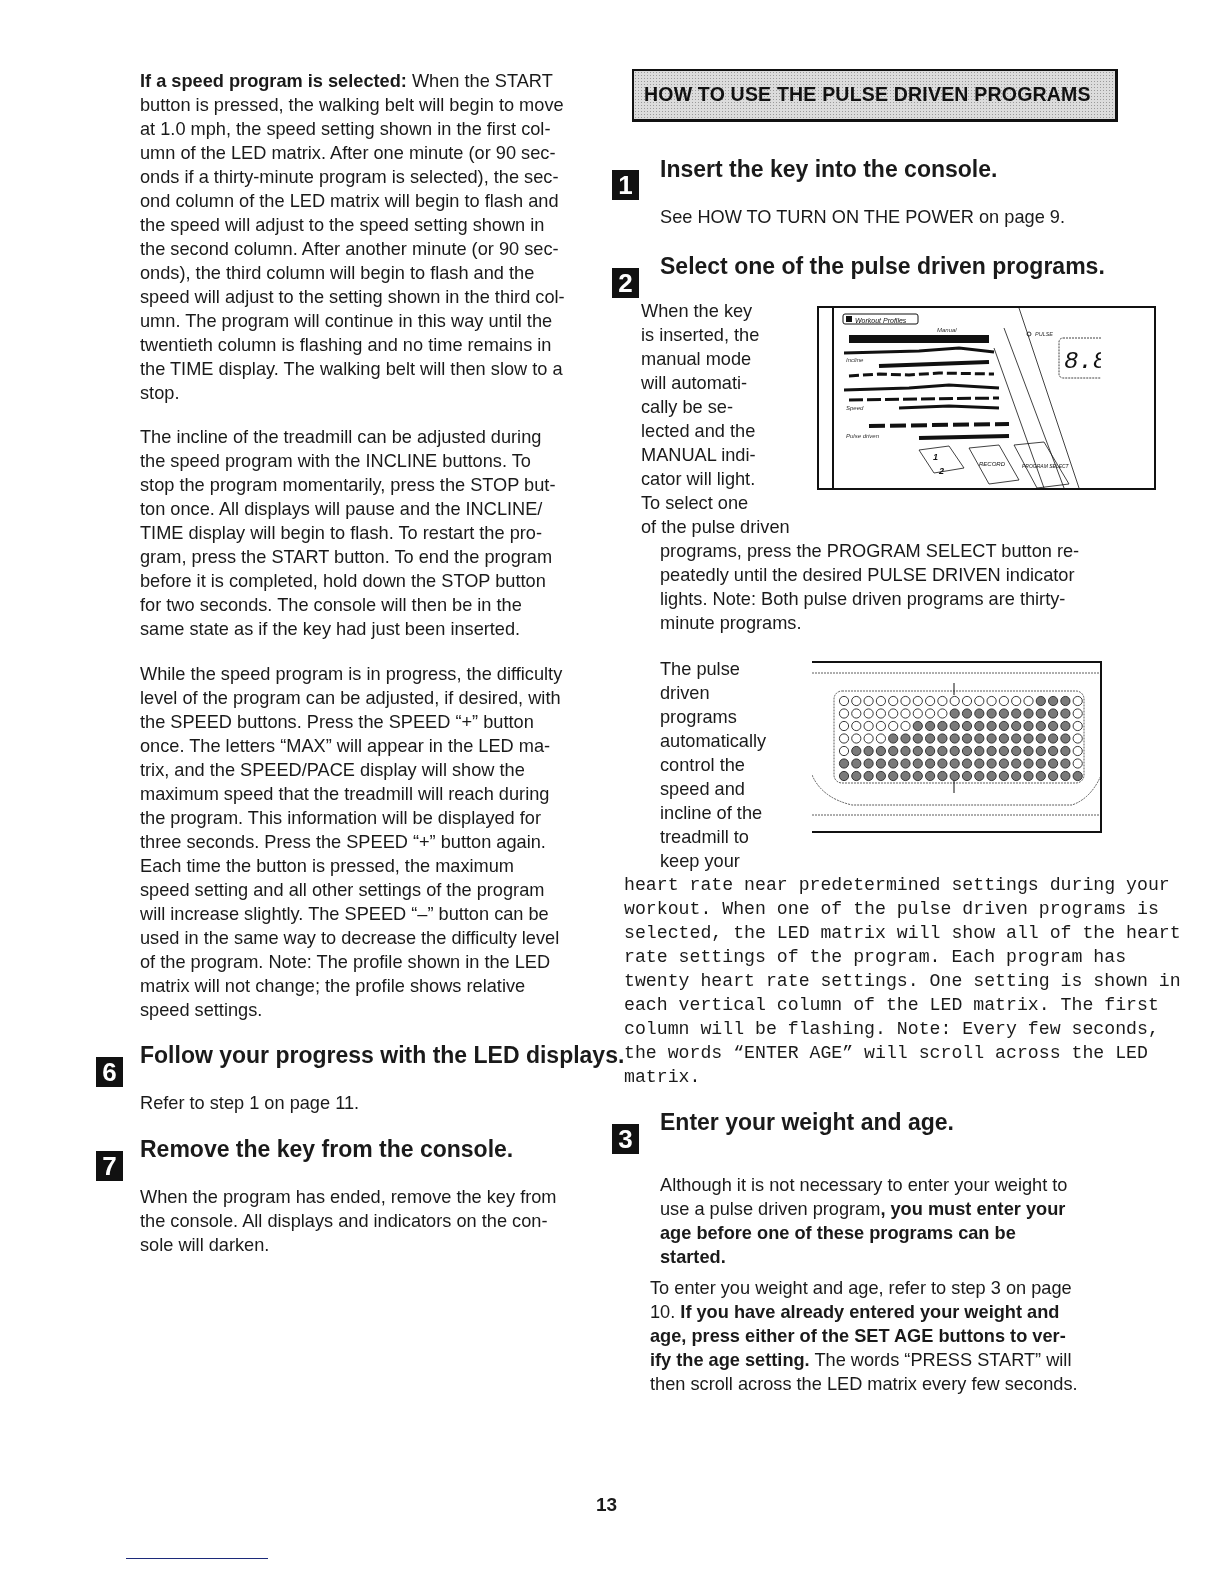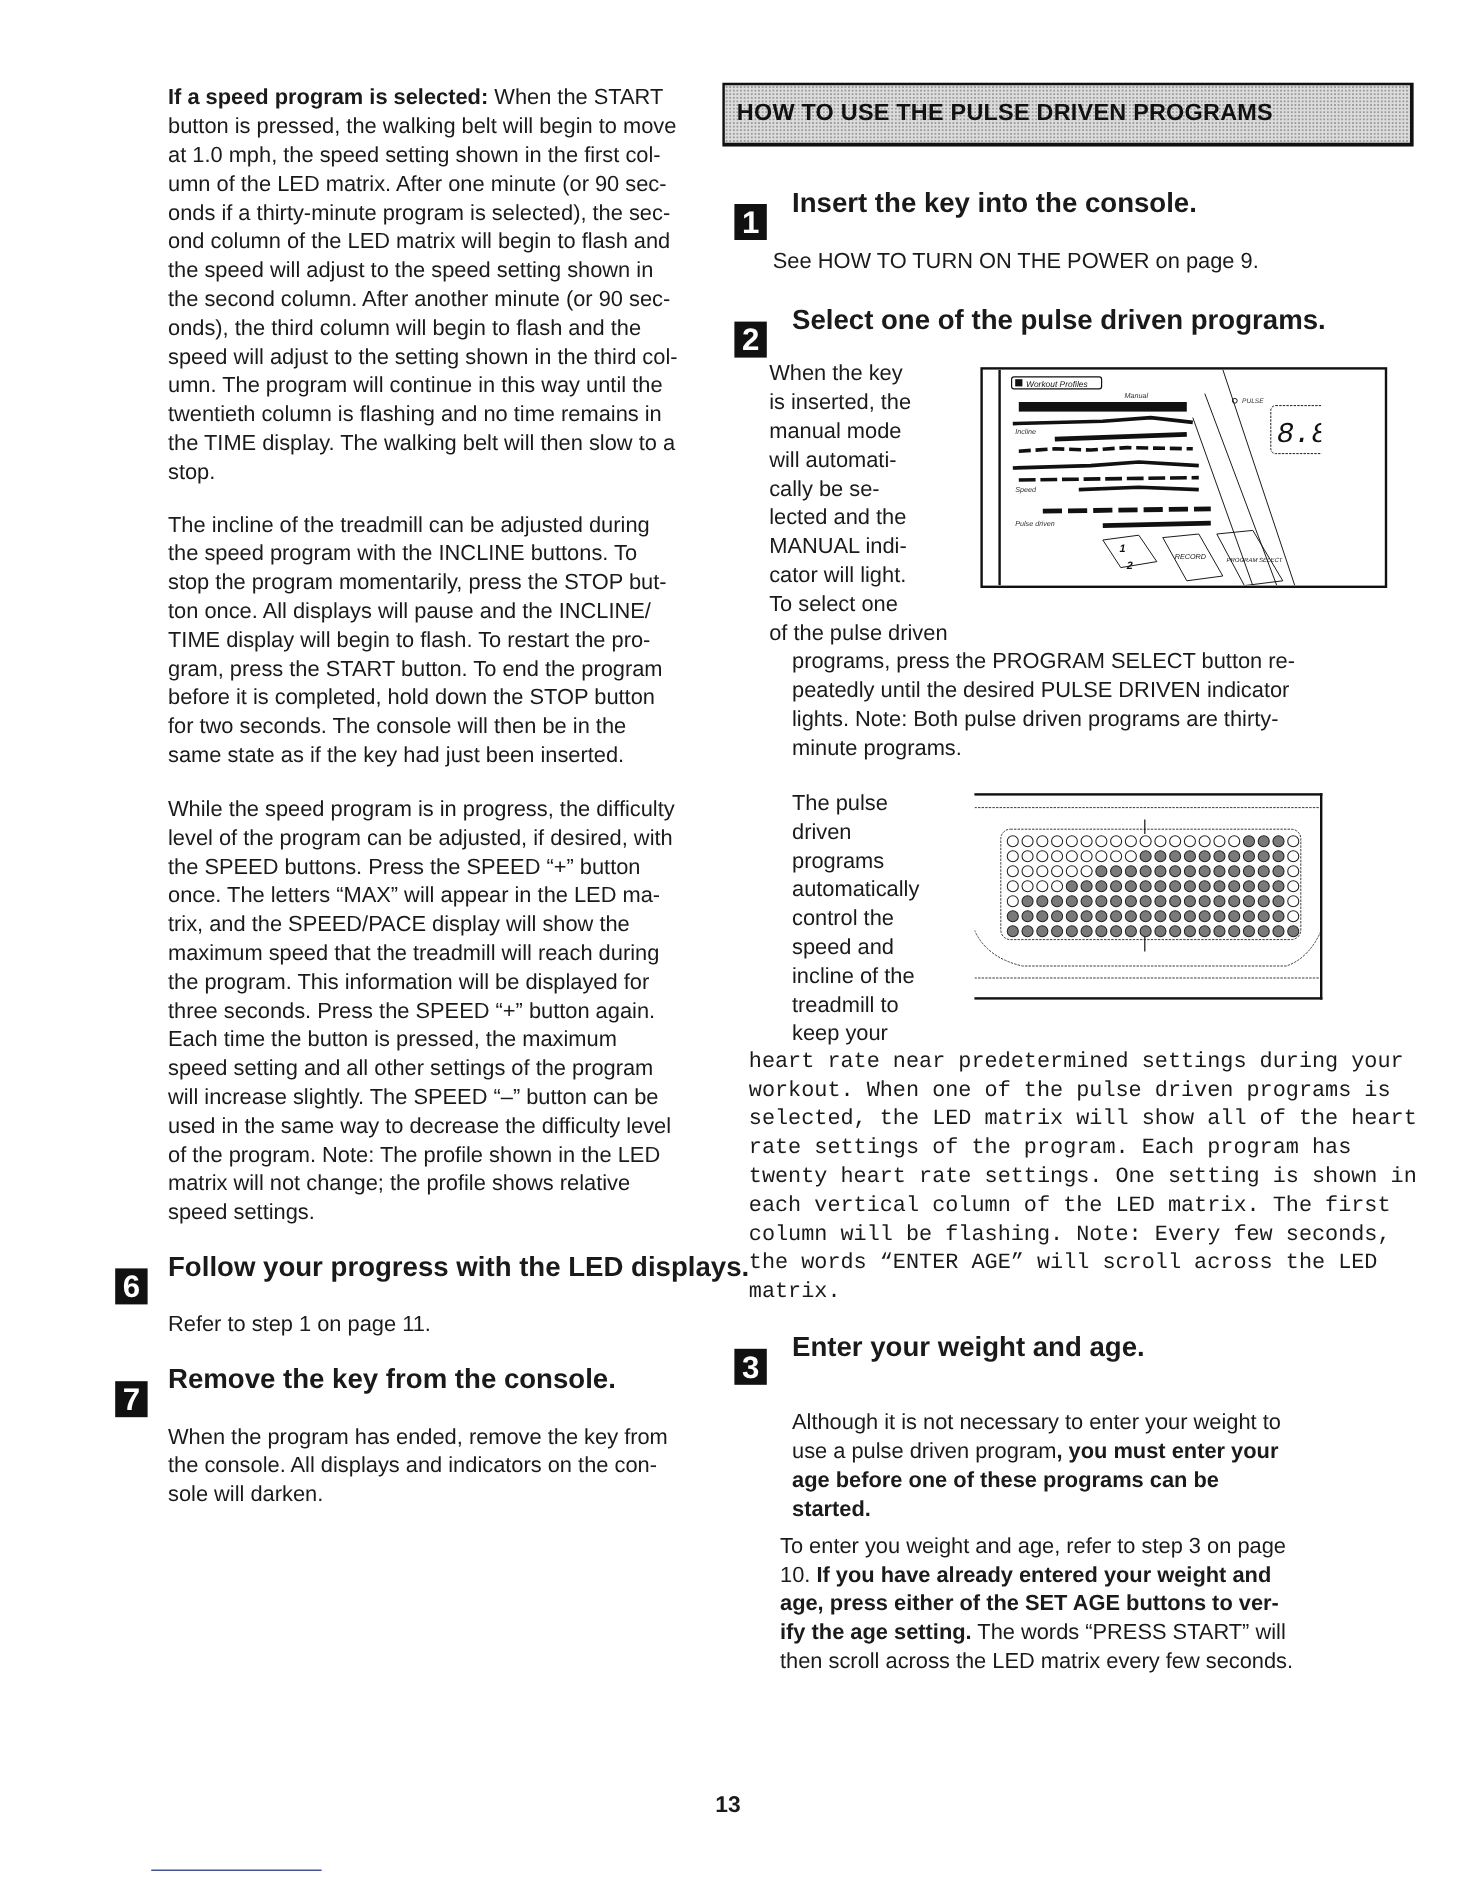--- a/index.html
+++ b/index.html
@@ -4,21 +4,21 @@
 <style>
   html, body { margin:0; padding:0; background:#ffffff; }
   body { width:1224px; height:1584px; position:relative; overflow:hidden;
          font-family:"Liberation Sans", sans-serif; color:#1a1a1a; }
   .p { position:absolute; font-size:18.2px; line-height:24px; margin:0; white-space:pre-line; }
   .b { font-weight:bold; }
   .stepnum { position:absolute; width:27px; height:30px; background:#111; color:#fff;
              font-weight:bold; font-size:26px; line-height:30px; text-align:center;
              font-family:"Liberation Sans", sans-serif; }
   .stephead { position:absolute; font-weight:bold; font-size:23px; line-height:24px; }
-  .banner { position:absolute; left:602px; top:69px; width:576px; height:53px;
+  .banner { position:absolute; left:632px; top:69px; width:486px; height:53px;
             border:2px solid #111; border-right-width:3px; border-bottom-width:3px;
             background-color:#dcdcdc;
             background-image: radial-gradient(#9a9a9a 0.8px, transparent 0.9px);
             background-size:3px 3px; box-sizing:border-box; }
   .banner span { position:absolute; left:10px; top:12px; font-weight:bold; font-size:19.5px;
                  letter-spacing:0.2px; color:#111; }
   .figure { position:absolute; border:2px solid #111; box-sizing:border-box; background:#fff; overflow:hidden; }
   .pagenum { position:absolute; left:596px; top:1494px; font-weight:bold; font-size:19px; }
   .footline { position:absolute; left:126px; top:1558px; width:142px; height:1px; background:#1c2a7a; }
 </style>
@@ -75,21 +75,21 @@
 <p class="p" style="left:140px; top:1185px;">When the program has ended, remove the key from
 the console. All displays and indicators on the con-
 sole will darken.</p>
 
 <div class="banner">
   <span>HOW TO USE THE PULSE DRIVEN PROGRAMS</span>
 </div>
 
 <div class="stepnum" style="left:612px; top:170px;">1</div>
 <div class="stephead" style="left:660px; top:157px;">Insert the key into the console.</div>
-<p class="p" style="left:644px; top:205px;text-align:right;">See HOW TO TURN ON THE POWER on page 9.</p>
+<p class="p" style="left:660px; top:205px;text-align:right;">See HOW TO TURN ON THE POWER on page 9.</p>
 
 <div class="stepnum" style="left:612px; top:268px;">2</div>
 <div class="stephead" style="left:660px; top:254px;">Select one of the pulse driven programs.</div>
 <p class="p" style="left:641px; top:299px;">When the key
 is inserted, the
 manual mode
 will automati-
 cally be se-
 lected and the
 MANUAL indi-

